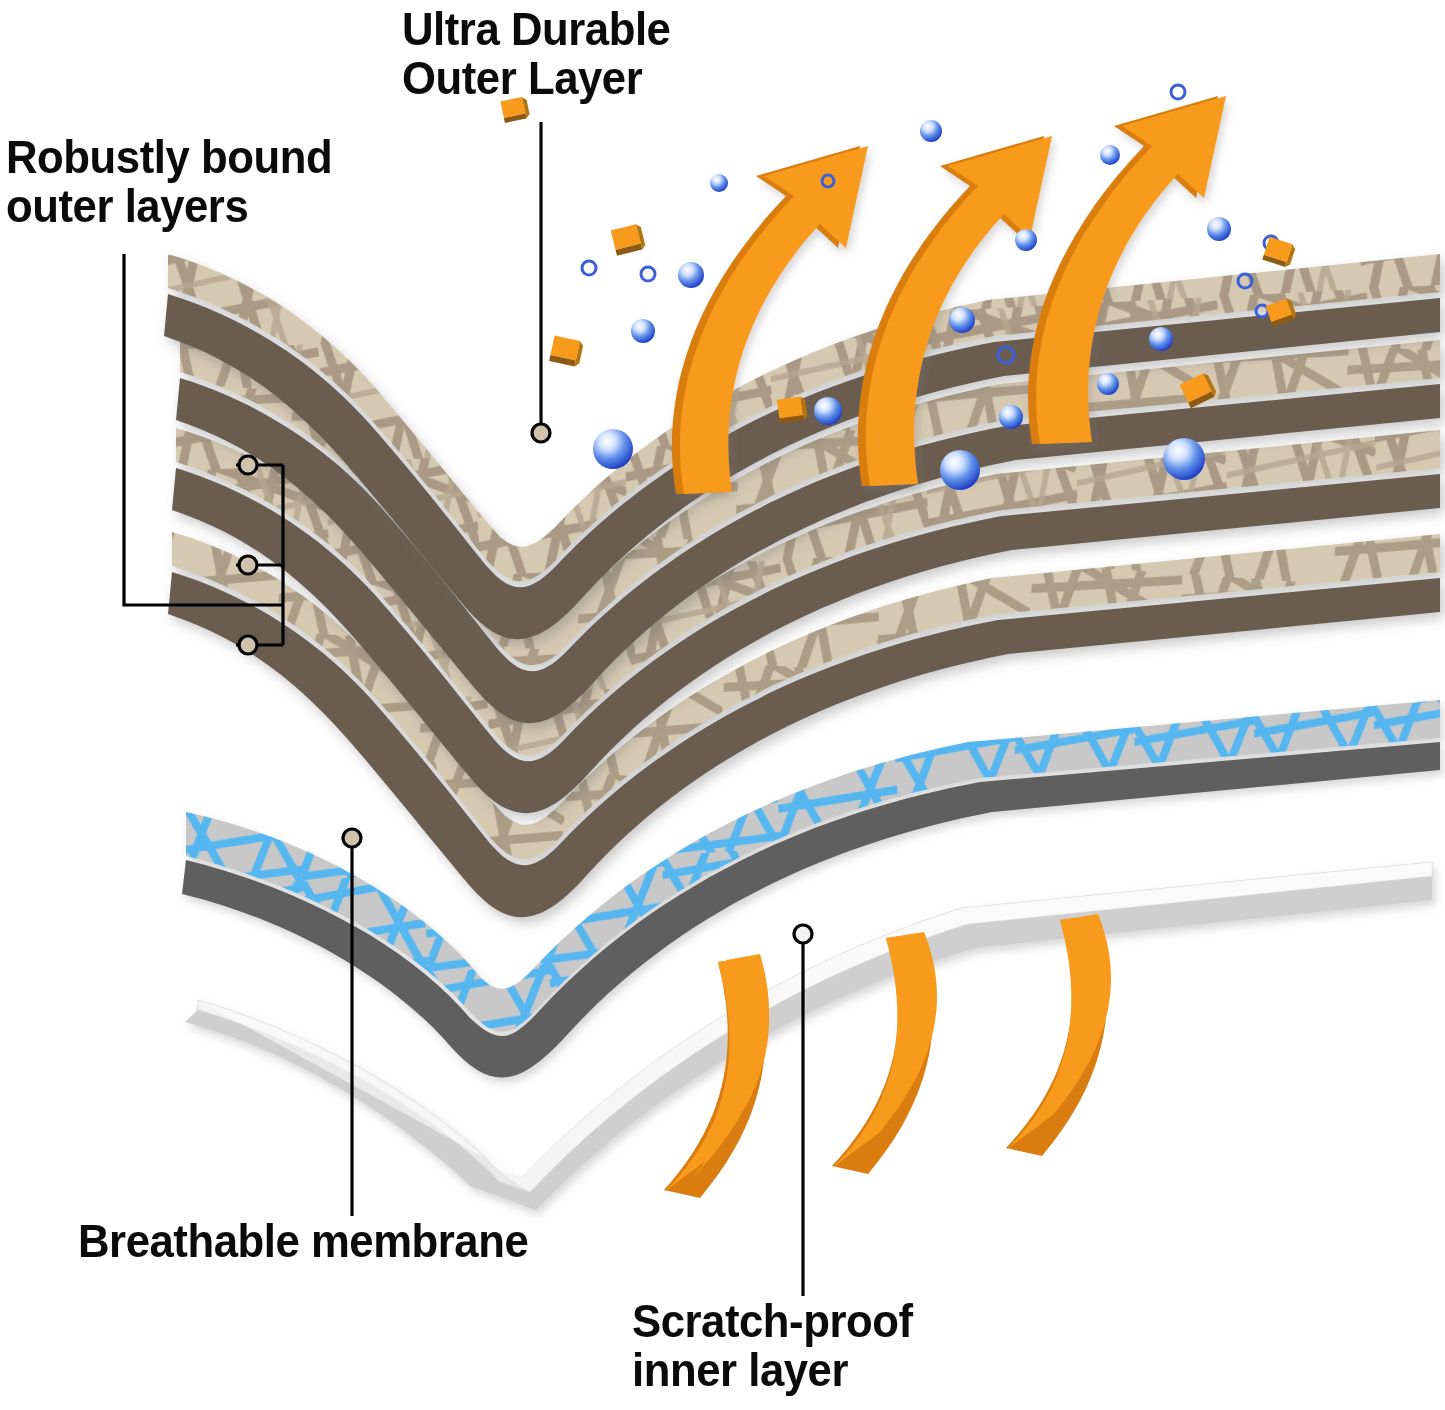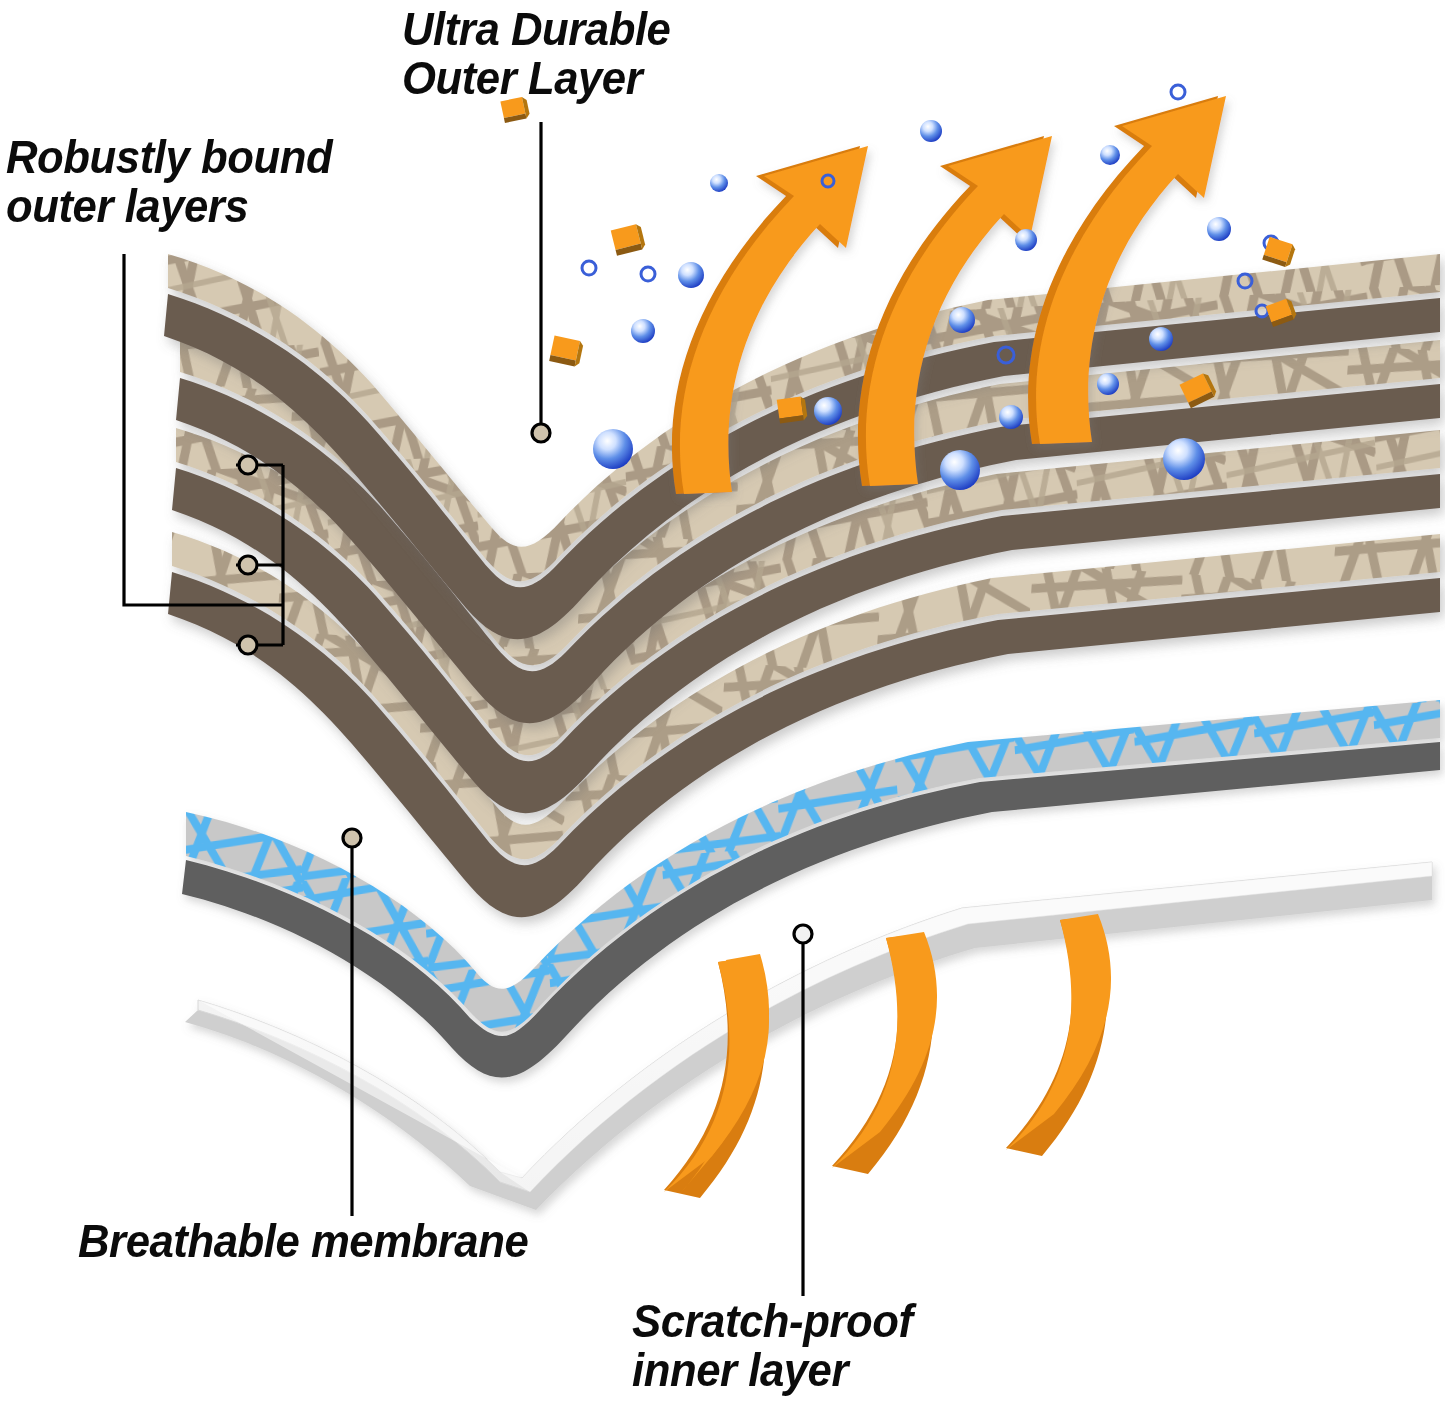--- a/index.html
+++ b/index.html
@@ -1,18 +1,18 @@
 <!DOCTYPE html>
 <html><head>
 <meta charset="utf-8">
 <style>
   html,body{margin:0;padding:0;background:#ffffff;}
   body{width:1445px;height:1410px;position:relative;overflow:hidden;
        font-family:"Liberation Sans","DejaVu Sans",sans-serif;}
-  #stage{position:absolute;inset:0;width:1445px;height:1410px;font-style:italic;}
+  #stage{position:absolute;inset:0;width:1445px;height:1410px;}
   svg#scene{position:absolute;left:0;top:0;width:1445px;height:1410px;display:block;}
   .lbl{position:absolute;color:#0b0b0b;font-weight:700;line-height:1.05;
        letter-spacing:-0.5px;font-stretch:condensed;
        font-family:"Liberation Sans","DejaVu Sans",sans-serif;
        transform:scaleX(.93);transform-origin:left top;white-space:pre;}
   #lbl-ultra{left:402px;top:4px;font-size:47px;text-align:left;}
   #lbl-robust{left:6px;top:132px;font-size:47px;text-align:left;}
   #lbl-breath{left:78px;top:1216px;font-size:47px;}
   #lbl-scratch{left:632px;top:1296px;font-size:47px;text-align:left;}
 </style>

